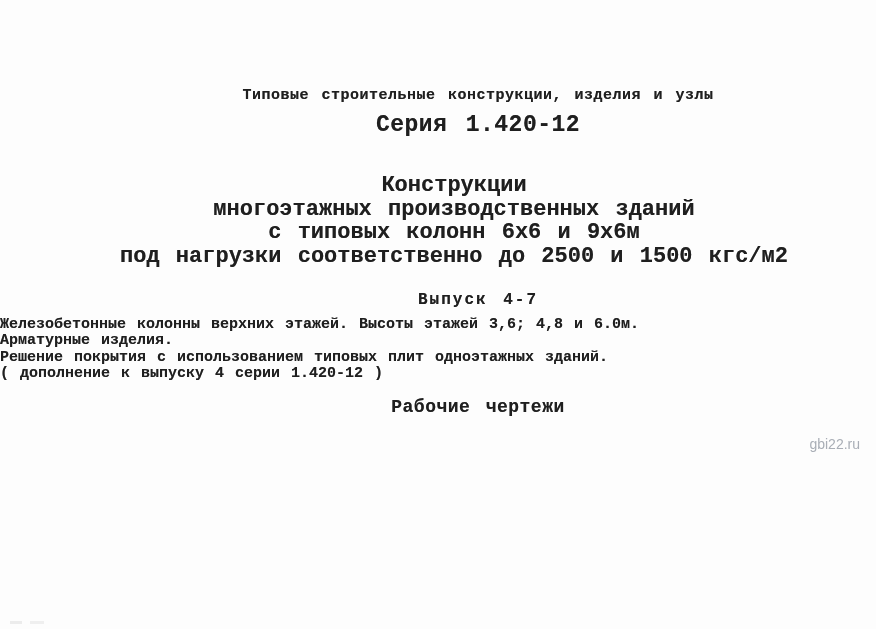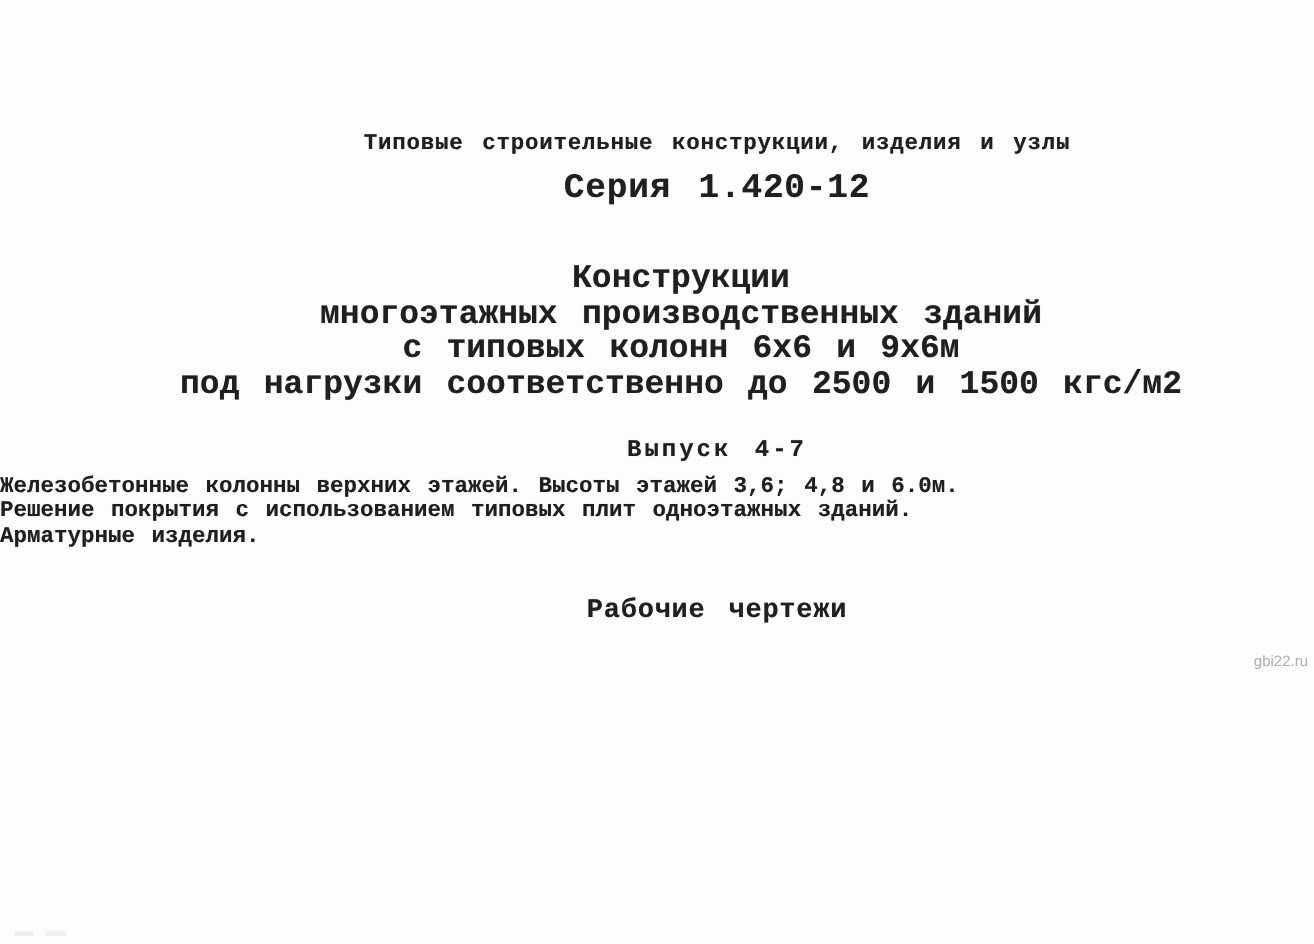--- a/index.html
+++ b/index.html
@@ -72,23 +72,23 @@
   }
   .doc-type {
     top: 397px;
     font-size: 18px;
     letter-spacing: 0.5px;
     word-spacing: 4px;
   }
   .watermark {
     position: absolute;
     top: 436px;
-    right: 4px;
+    right: 16px;
     font-family: "Liberation Sans", sans-serif;
-    font-size: 10px;
+    font-size: 14px;
     font-weight: normal;
     color: #a9aeb6;
     text-shadow: none;
   }
   .scan-artifact {
     position: absolute;
     left: 10px;
     top: 621px;
     width: 34px;
     height: 3px;
@@ -108,22 +108,23 @@
     <div>Конструкции</div>
     <div>многоэтажных производственных зданий</div>
     <div>с типовых колонн 6х6 и 9х6м</div>
     <div>под нагрузки соответственно до 2500 и 1500 кгс/м2</div>
   </div>
 
   <div class="line issue-label">Выпуск 4-7</div>
 
   <div class="description">
     <div>Железобетонные колонны верхних этажей. Высоты этажей 3,6; 4,8 и 6.0м.</div>
+    <div>Арматурные изделия.</div>
     <div>Решение покрытия с использованием типовых плит одноэтажных зданий.</div>
-    <div>Арматурные изделия.</div>
+    <div>( дополнение к выпуску 4 серии 1.420-12 )</div>
   </div>
 
   <div class="line doc-type">Рабочие чертежи</div>
 
   <div class="watermark">gbi22.ru</div>
 
   <div class="scan-artifact"></div>
 
 </div>
 

